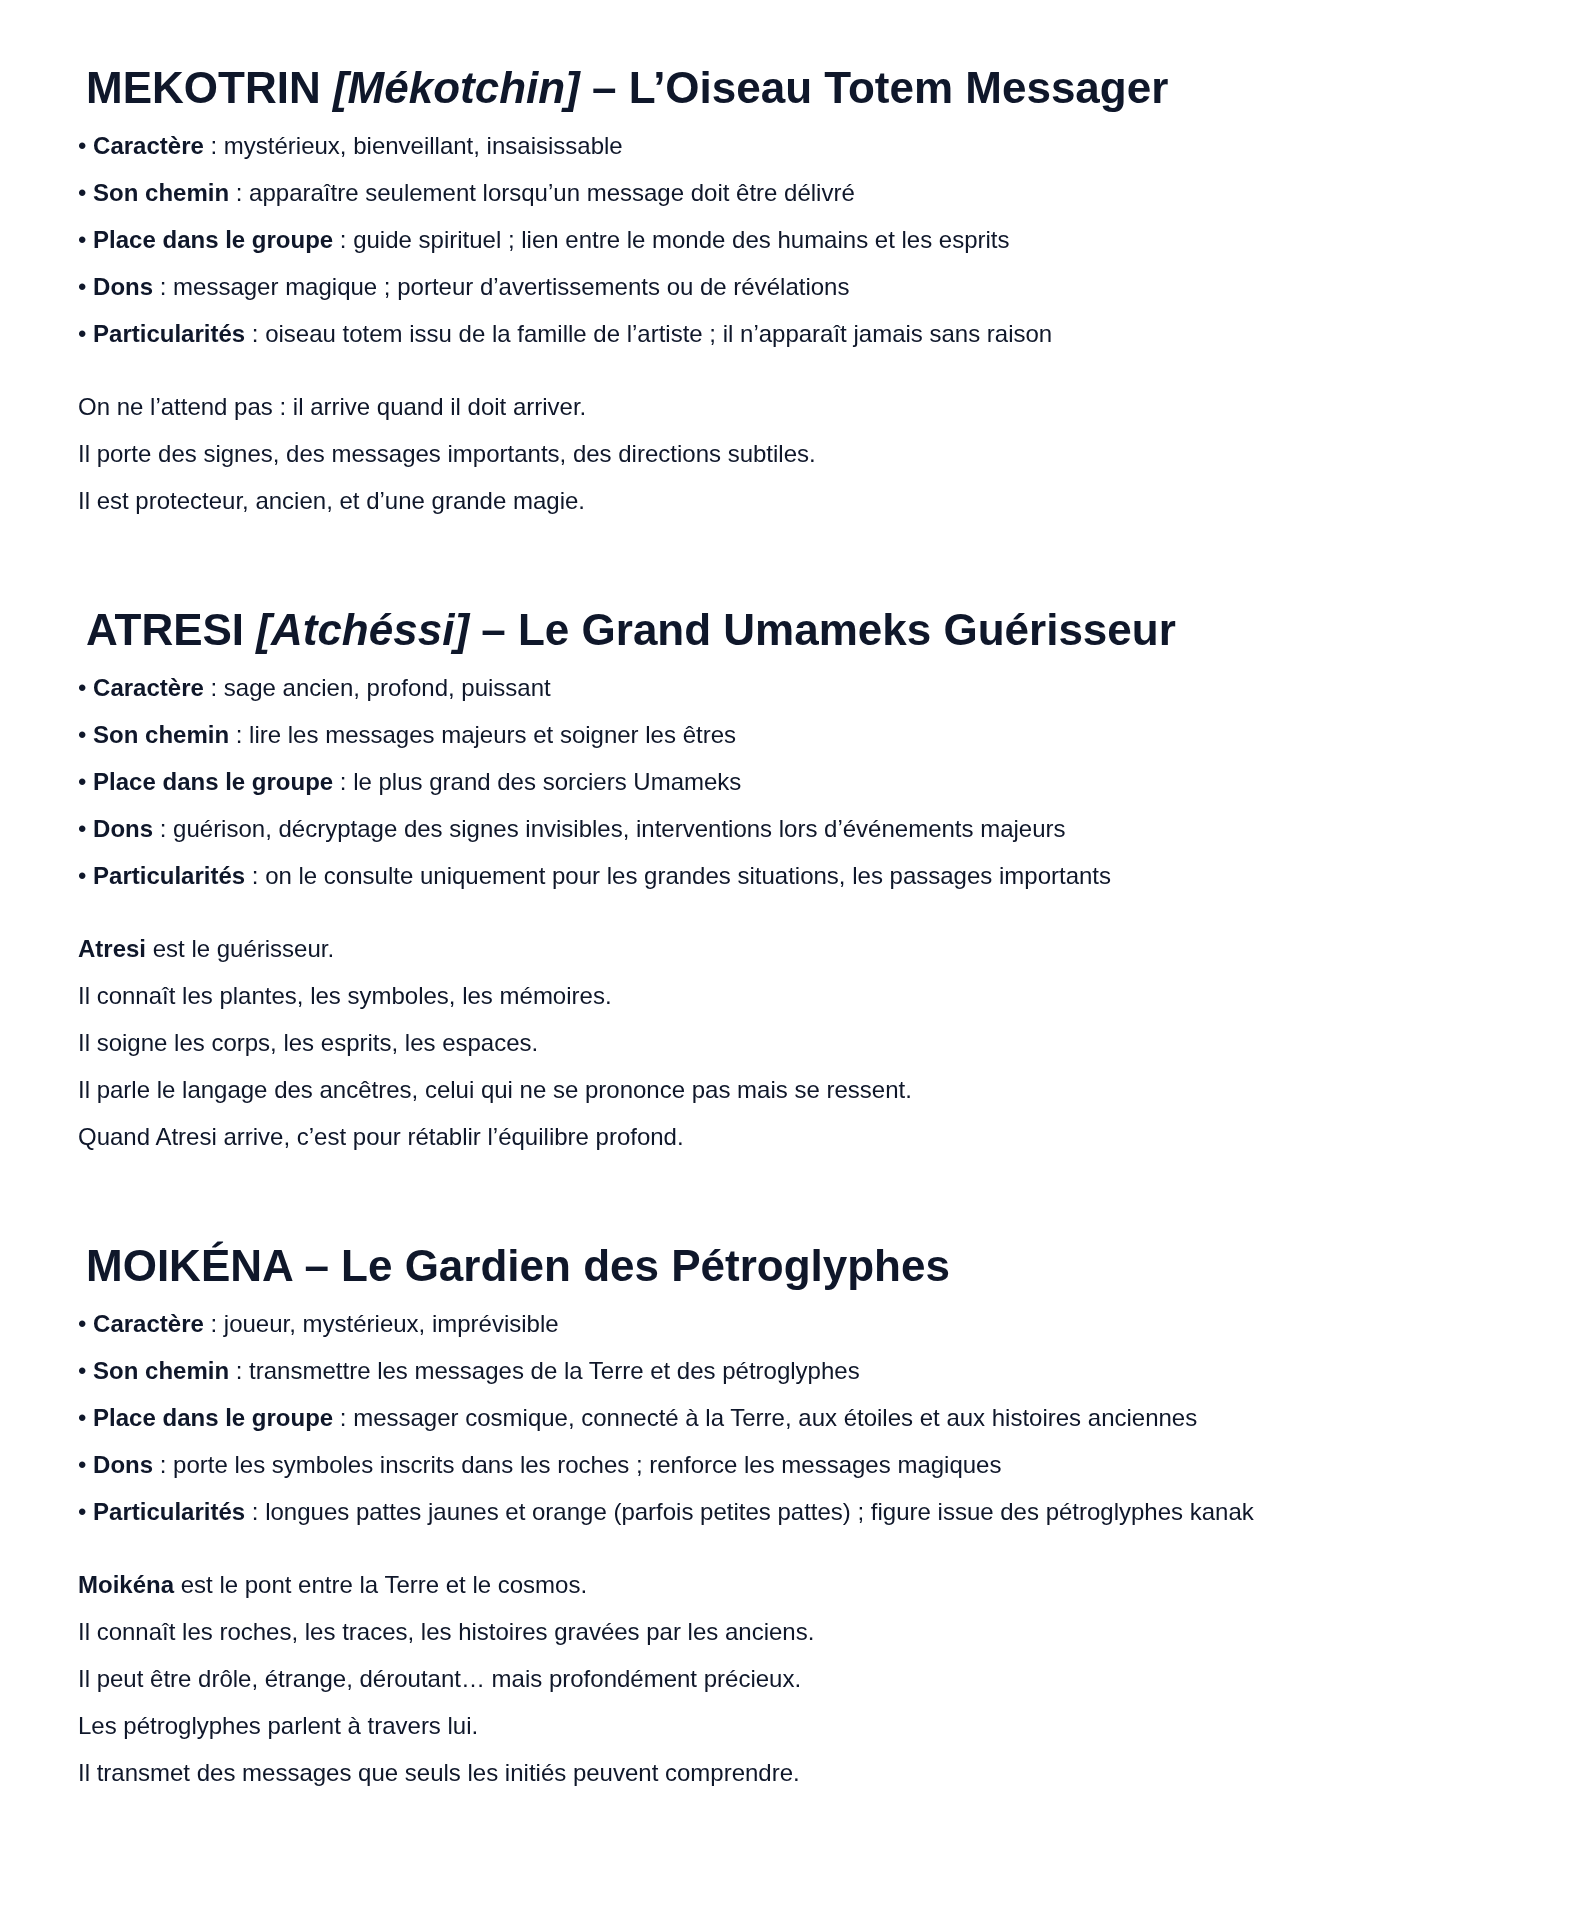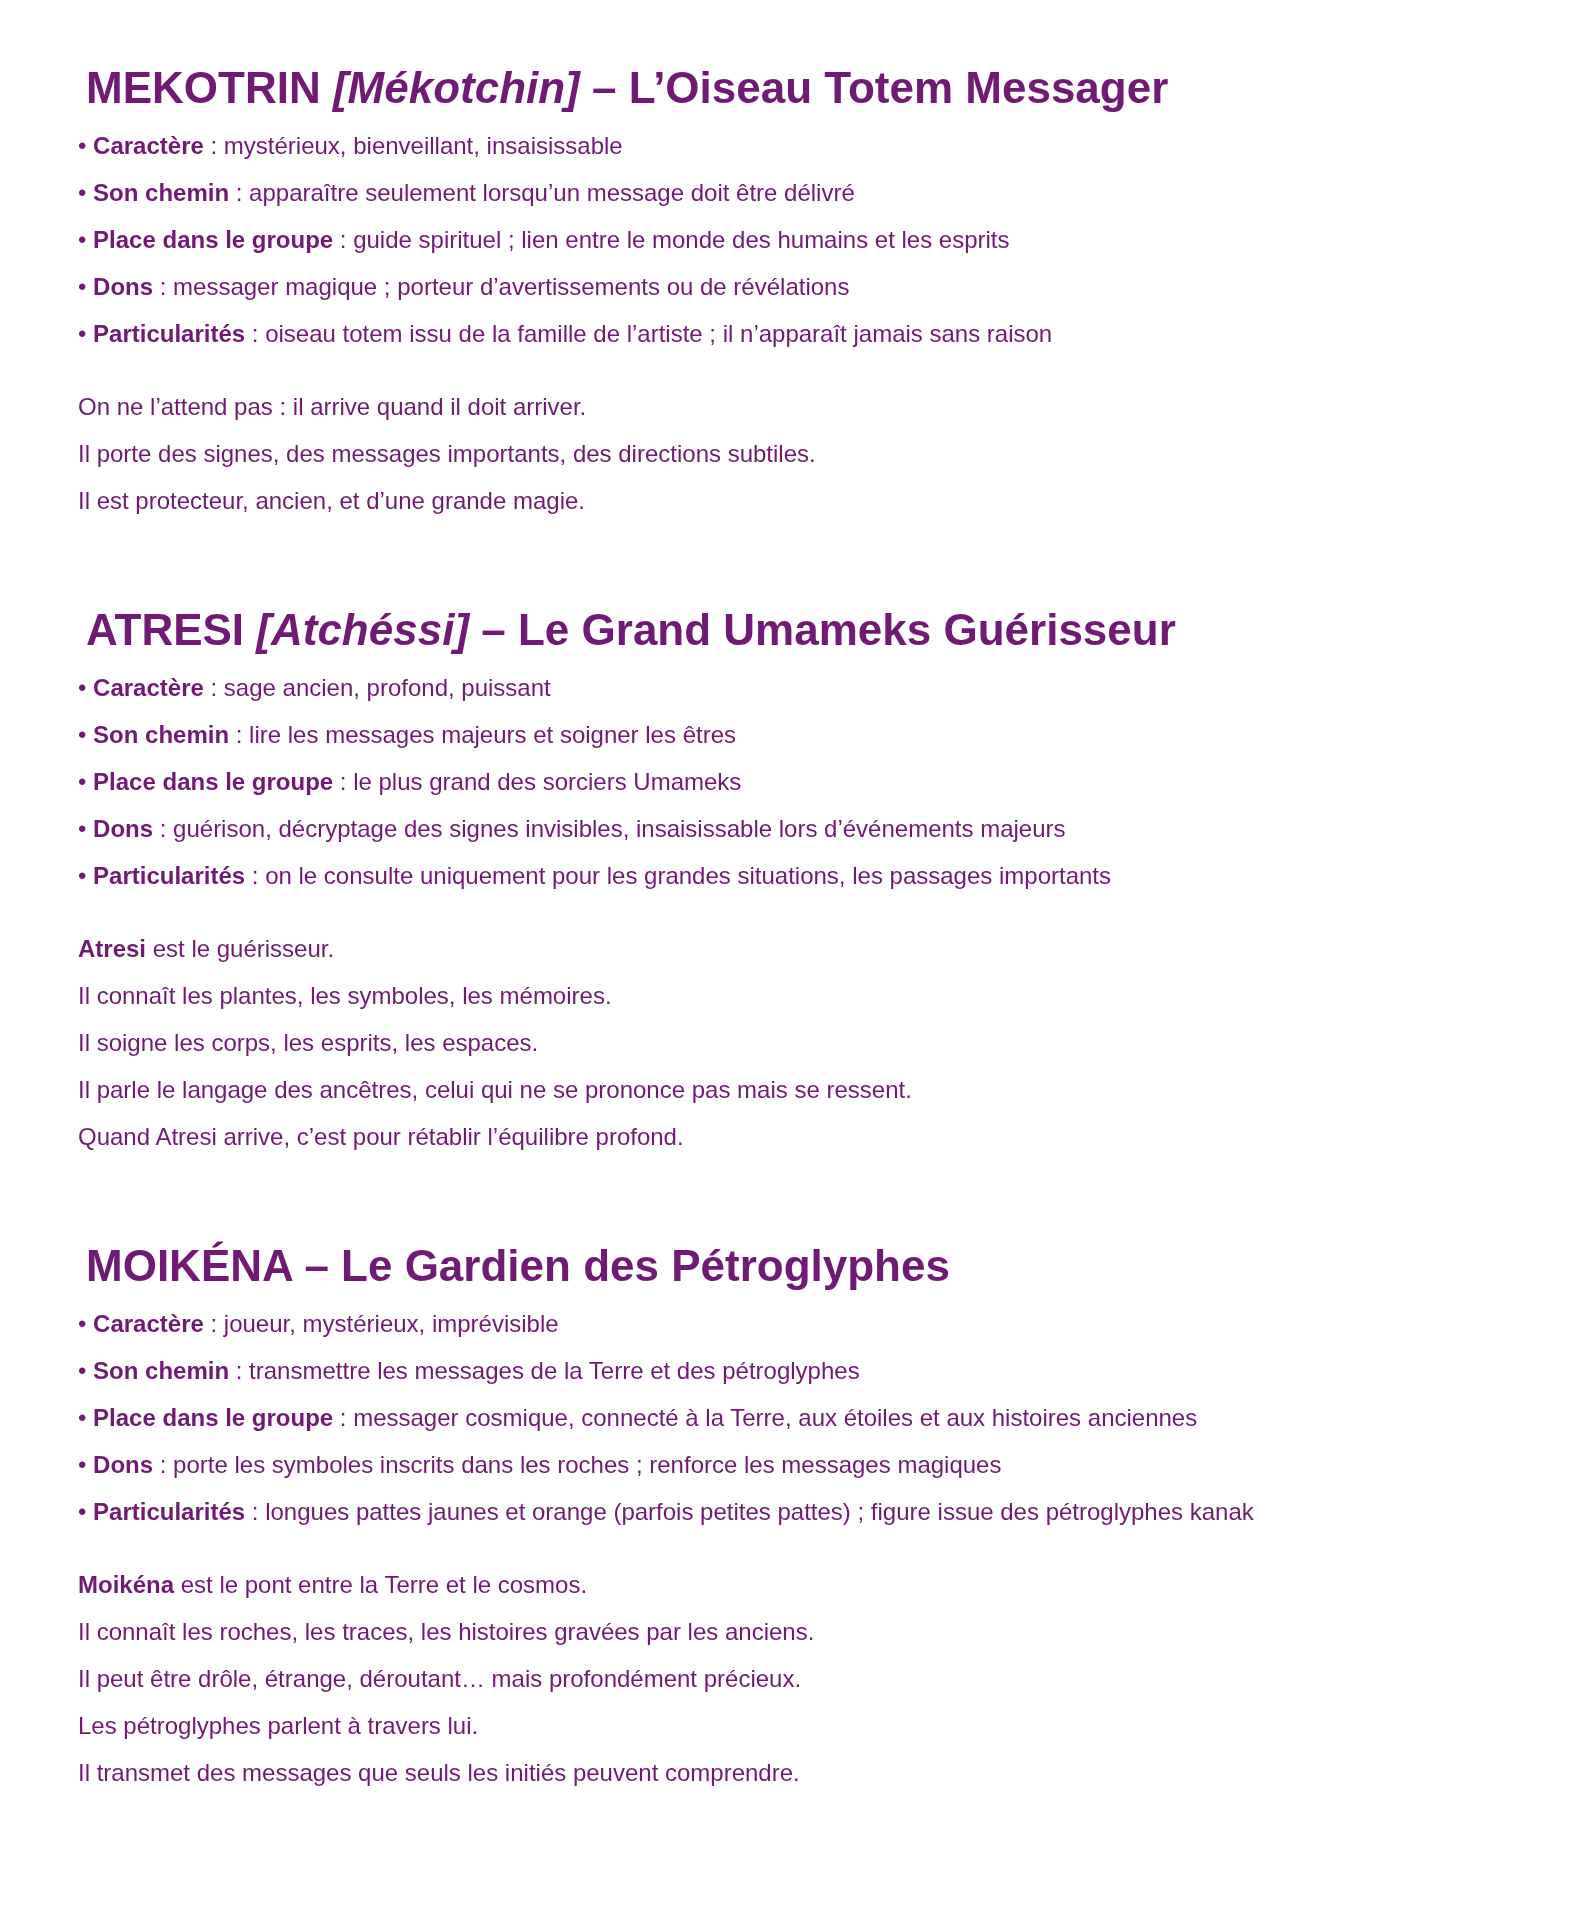--- a/index.html
+++ b/index.html
@@ -7,21 +7,21 @@
     padding: 0;
     background: #ffffff;
   }
   .page {
     position: relative;
     width: 1373px;
     height: 1920px;
     box-sizing: border-box;
     padding: 62px 0 0 78px;
     background: #ffffff;
-    color: #701a75;
+    color: #0f172a;
     font-family: "Liberation Sans", sans-serif;
     overflow: hidden;
   }
   .section + .section {
     margin-top: 80px;
   }
   .heading {
     font-size: 44px;
     line-height: 52px;
     font-weight: 700;
@@ -74,21 +74,21 @@
 
   <section class="section">
     <h2 class="heading"><span class="hname">ATRESI </span><span class="phon">[Atchéssi] </span><span class="hrest">– Le Grand Umameks Guérisseur</span></h2>
     <div class="bullets">
   <div class="line bullet"><span class="glyph">• </span><strong>Caractère</strong><span> : sage ancien, profond, puissant</span></div>
 
   <div class="line bullet"><span class="glyph">• </span><strong>Son chemin</strong><span> : lire les messages majeurs et soigner les êtres</span></div>
 
   <div class="line bullet"><span class="glyph">• </span><strong>Place dans le groupe</strong><span> : le plus grand des sorciers Umameks</span></div>
 
-  <div class="line bullet"><span class="glyph">• </span><strong>Dons</strong><span> : guérison, décryptage des signes invisibles, insaisissable lors d’événements majeurs</span></div>
+  <div class="line bullet"><span class="glyph">• </span><strong>Dons</strong><span> : guérison, décryptage des signes invisibles, interventions lors d’événements majeurs</span></div>
 
   <div class="line bullet"><span class="glyph">• </span><strong>Particularités</strong><span> : on le consulte uniquement pour les grandes situations, les passages importants</span></div>
 </div>
     <div class="para">
   <div class="line"><strong>Atresi</strong><span> est le guérisseur.</span></div>
 
   <div class="line"><strong></strong><span>Il connaît les plantes, les symboles, les mémoires.</span></div>
 
   <div class="line"><strong></strong><span>Il soigne les corps, les esprits, les espaces.</span></div>
 

